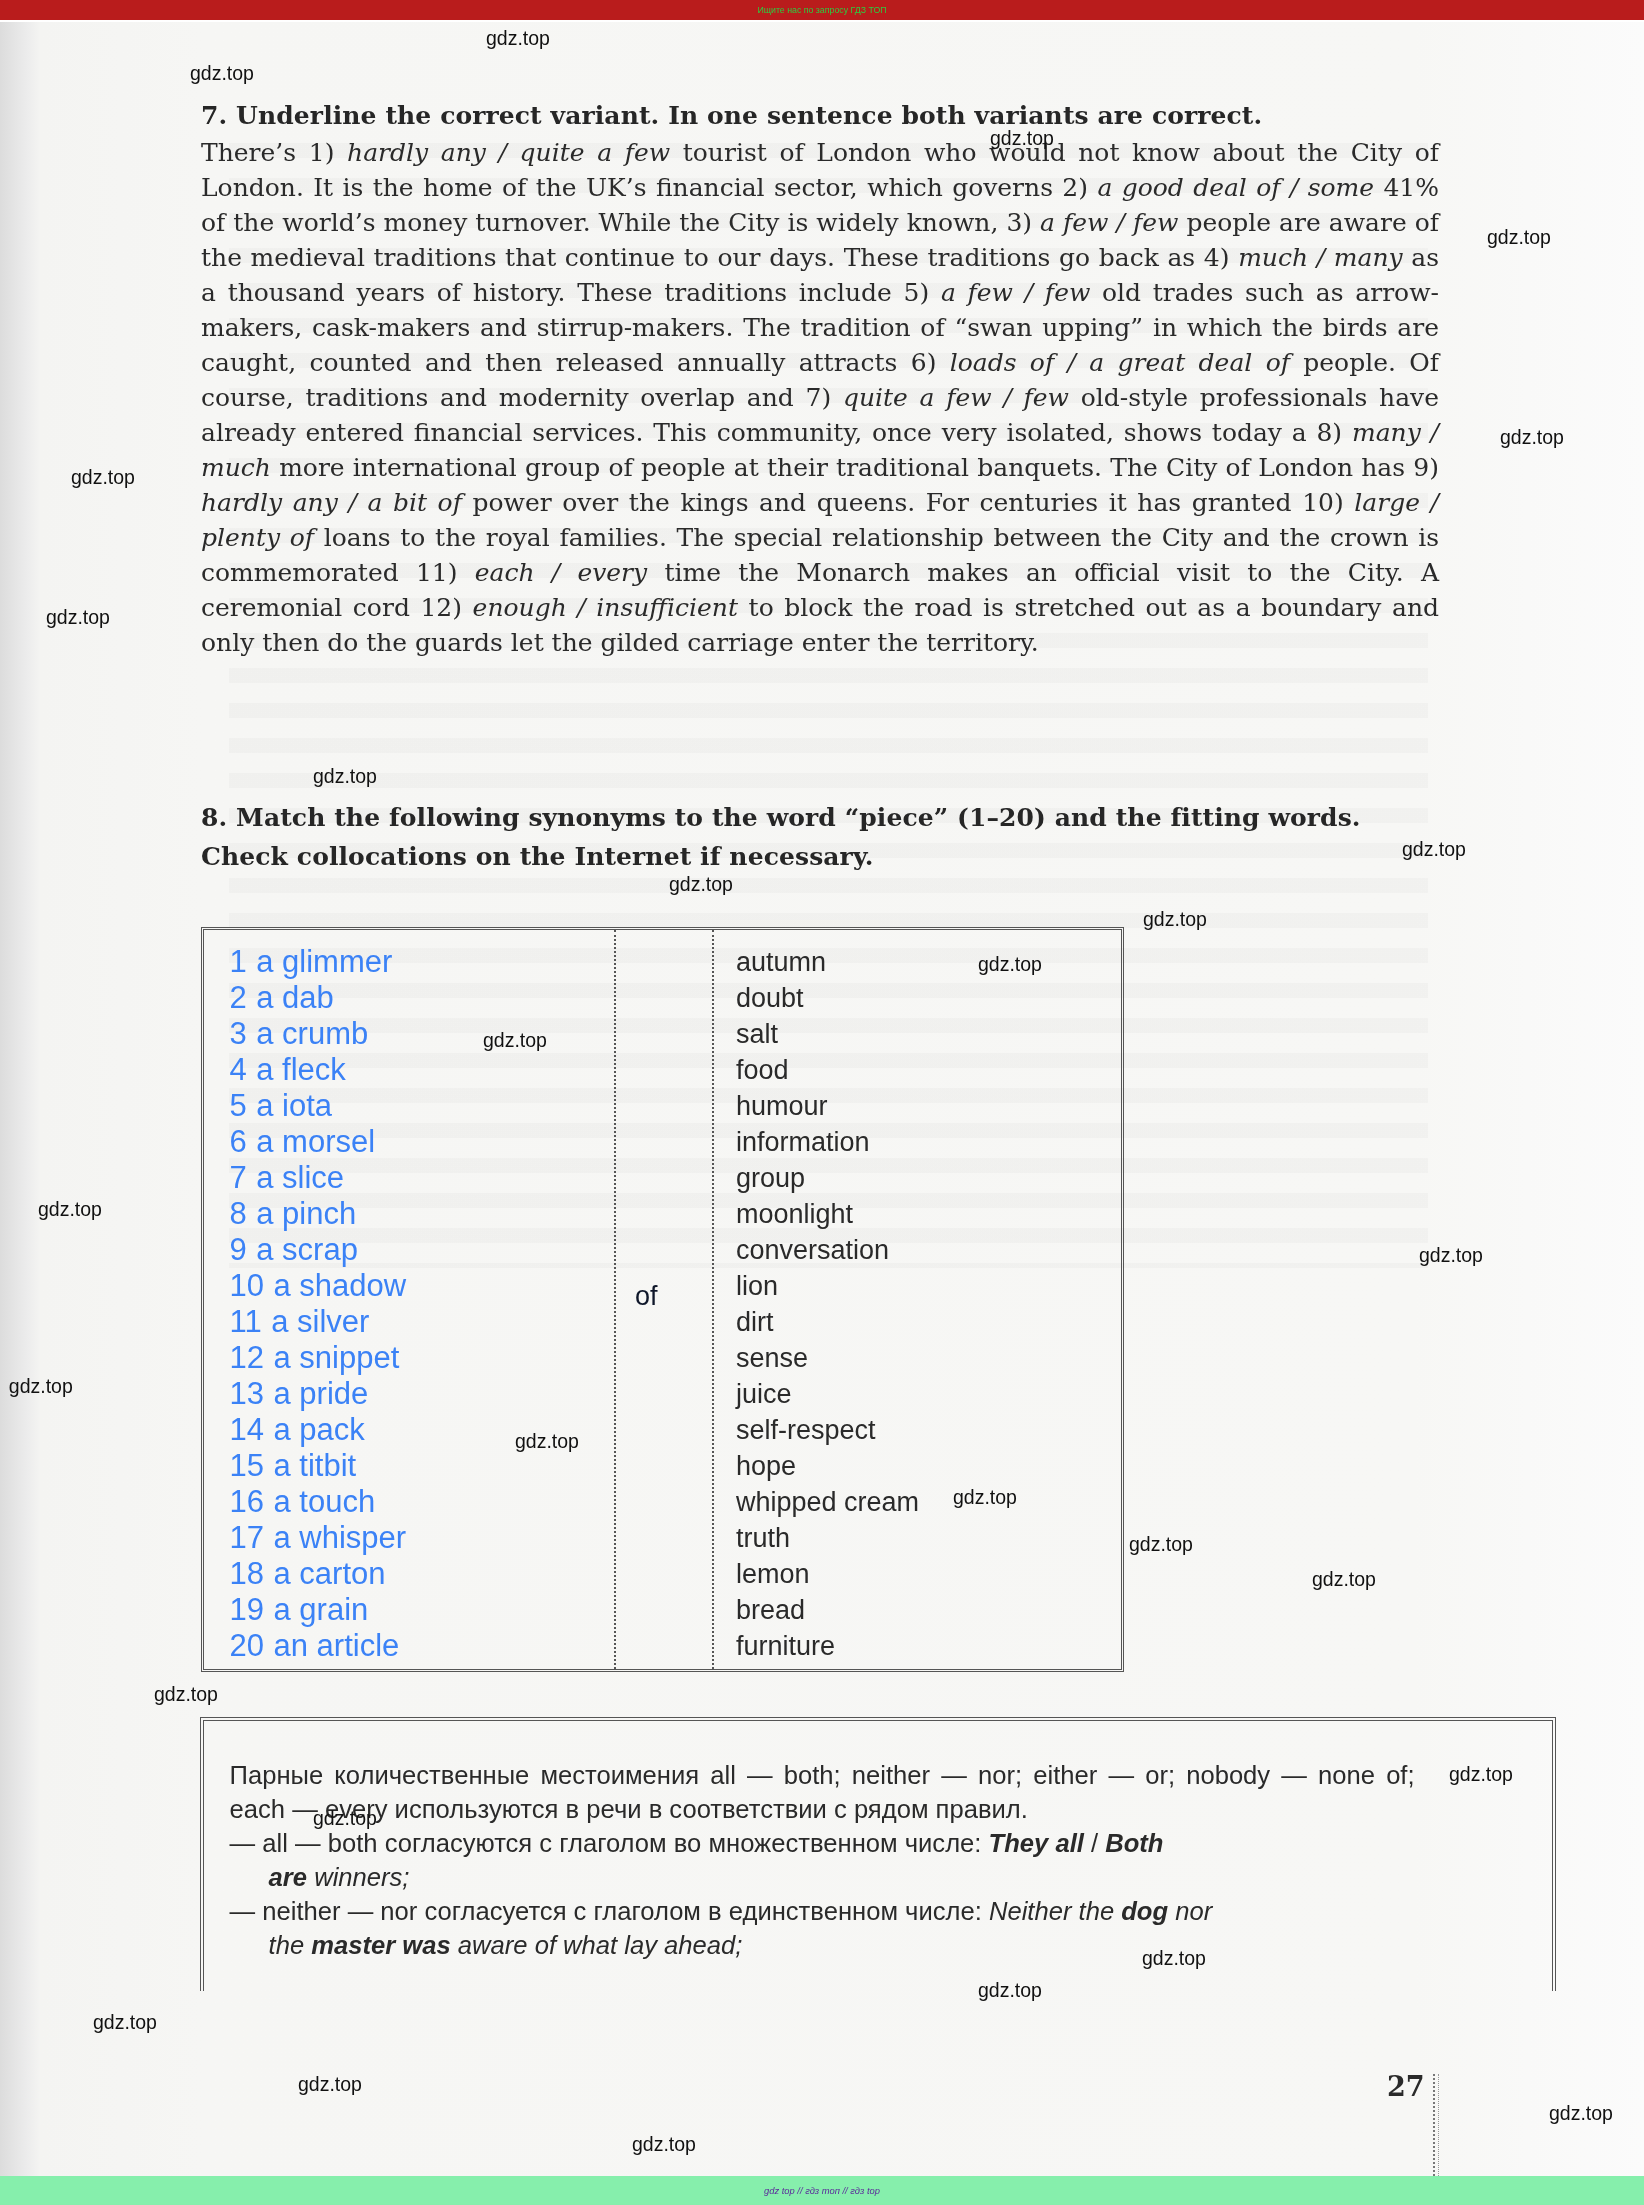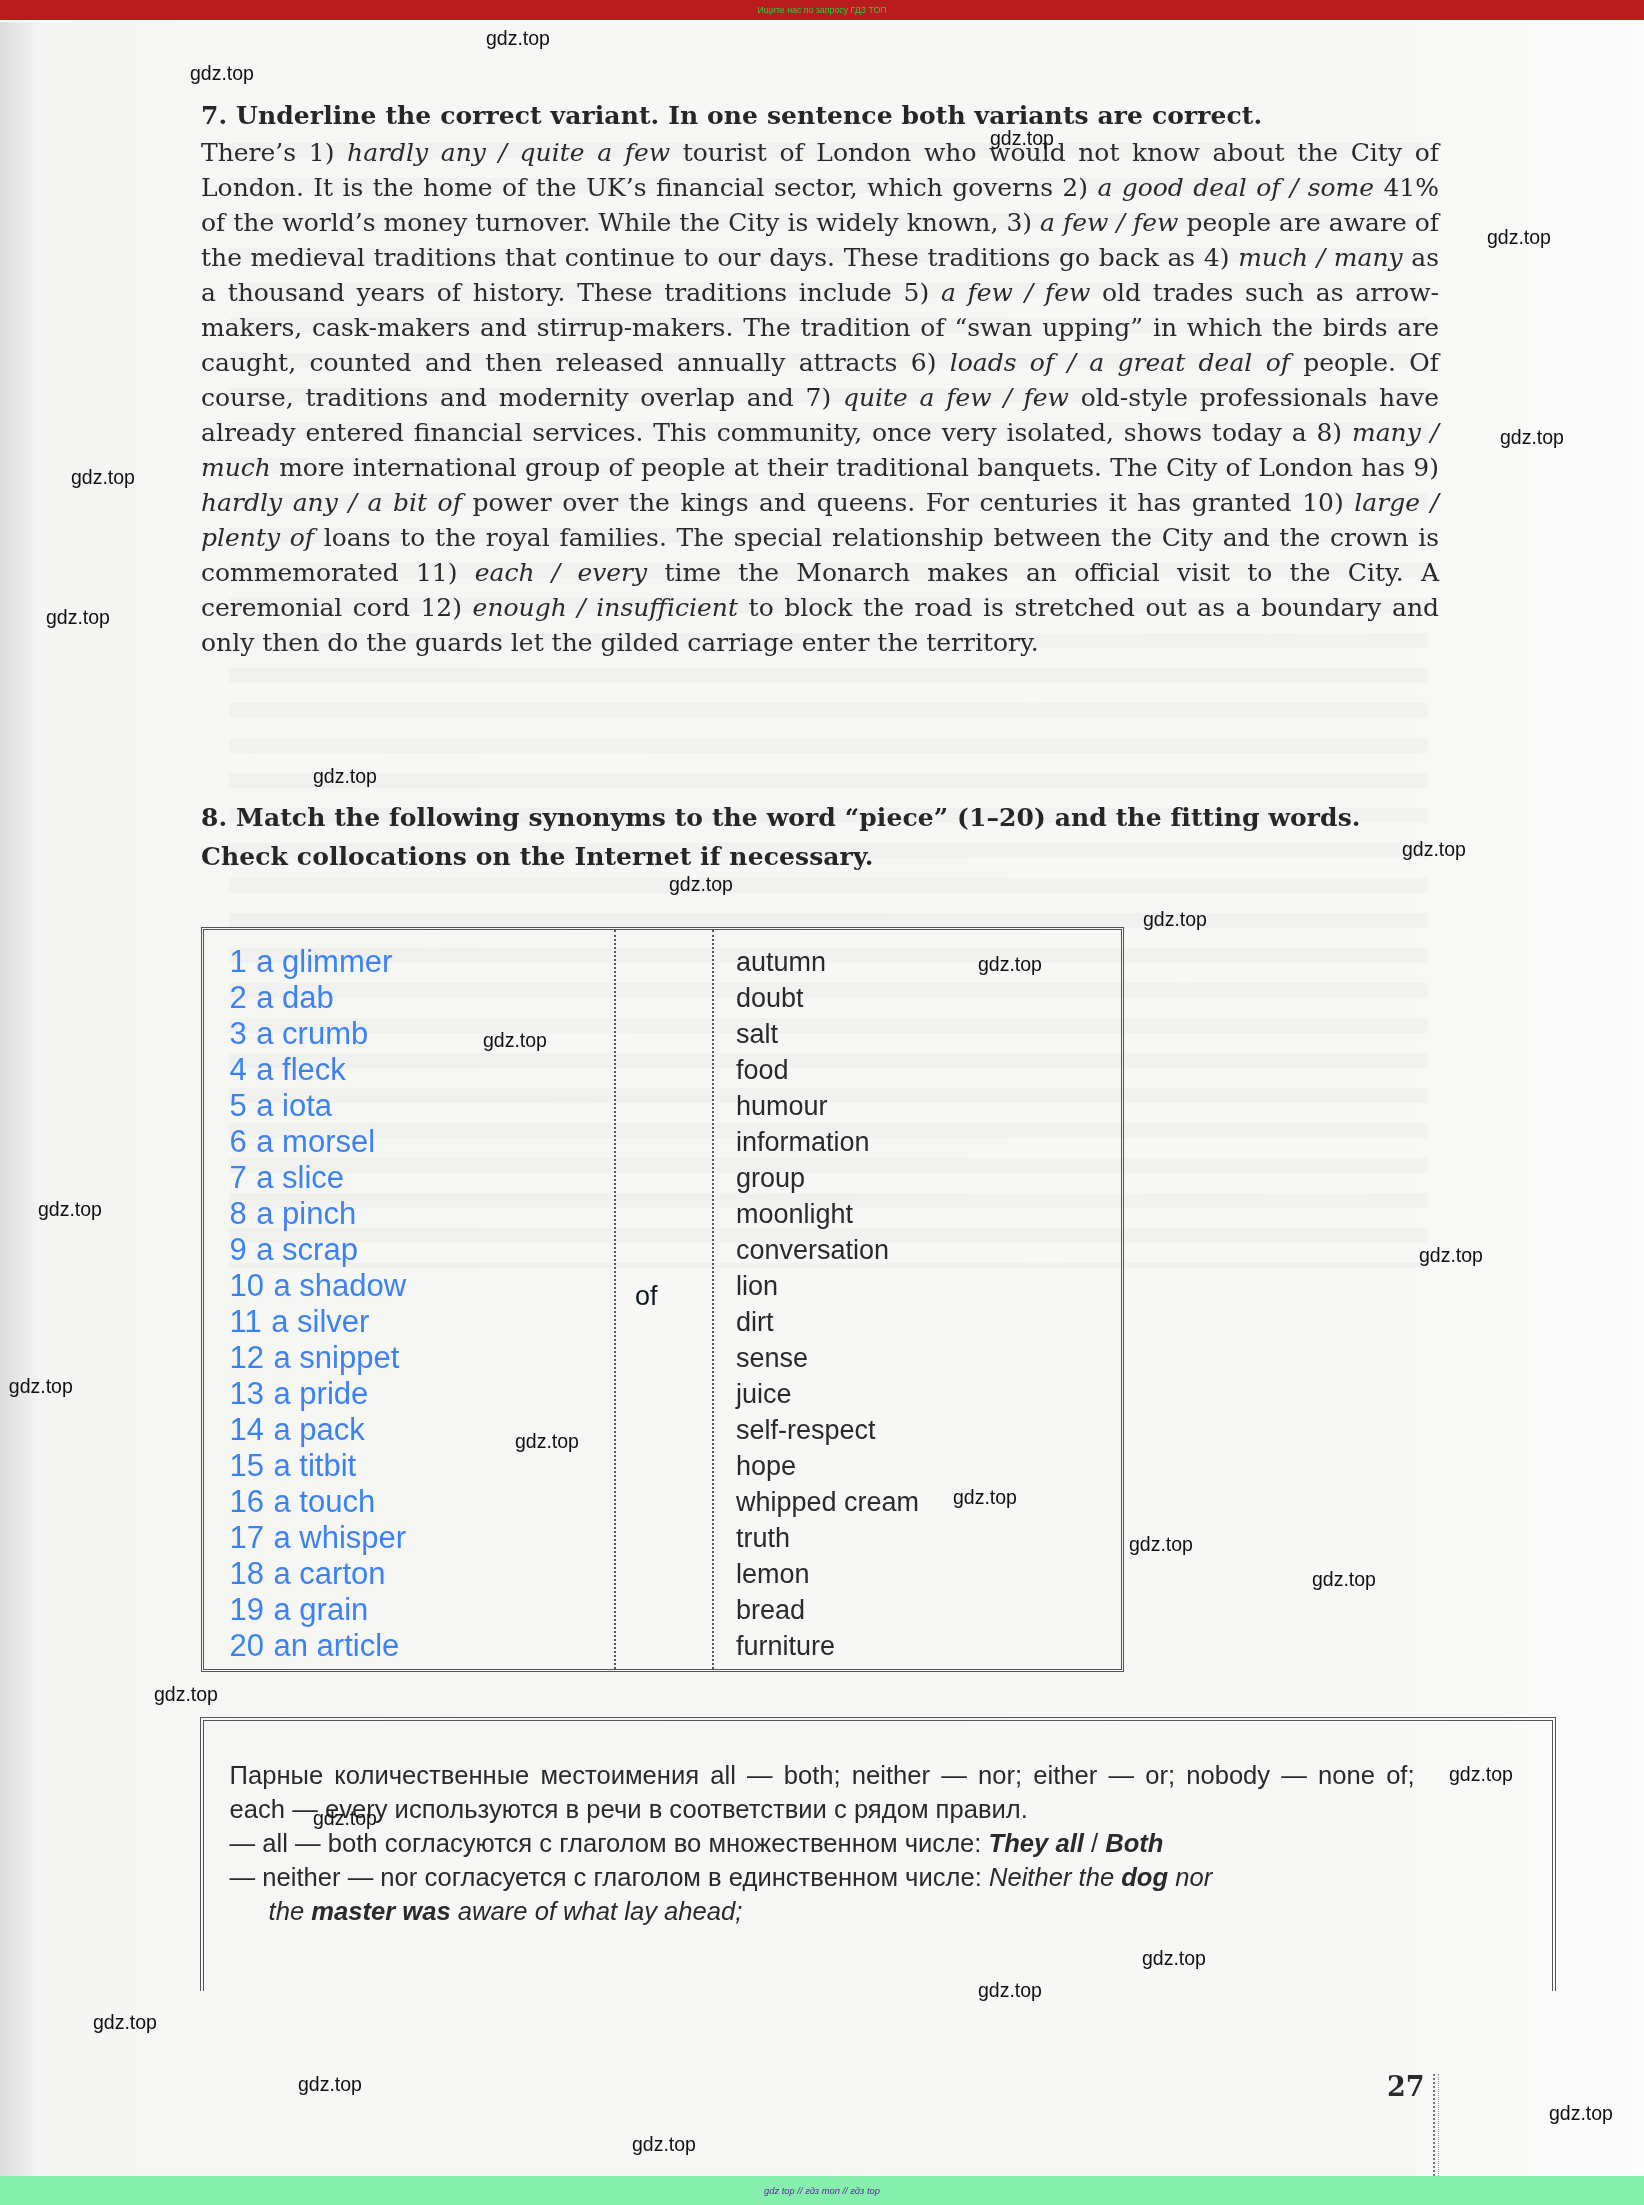--- a/index.html
+++ b/index.html
@@ -163,20 +163,21 @@
       <span class="row-item">lemon</span>
       <span class="row-item">bread</span>
       <span class="row-item">furniture</span>
     </div>
 </div>
 
 <div class="rule-box">
   <div class="rule-text">
     <span class="rule-line">Парные количественные местоимения all — both; neither — nor; either — or; nobody — none of; each — every используются в речи в соответствии с рядом правил.</span>
     <span class="rule-line"><span>— all — both согласуются с глаголом во множественном числе: </span><span class="bi">They all</span><span> / </span><span class="bi">Both</span></span>
+    <span class="indent"><span class="bi">are</span><span class="it"> winners;</span></span>
     <span class="rule-line"><span>— neither — nor согласуется с глаголом в единственном числе: </span><span class="it">Neither the </span><span class="bi">dog</span><span class="it"> nor</span></span>
     <span class="indent"><span class="it">the </span><span class="bi">master was</span><span class="it"> aware of what lay ahead;</span></span>
   </div>
 </div>
 
 <div class="page-number">27</div>
 <div class="vrule"></div>
 
 <div id="watermarks">
     <div class="watermark" style="left: 486px; top: 27px;">gdz.top</div>

